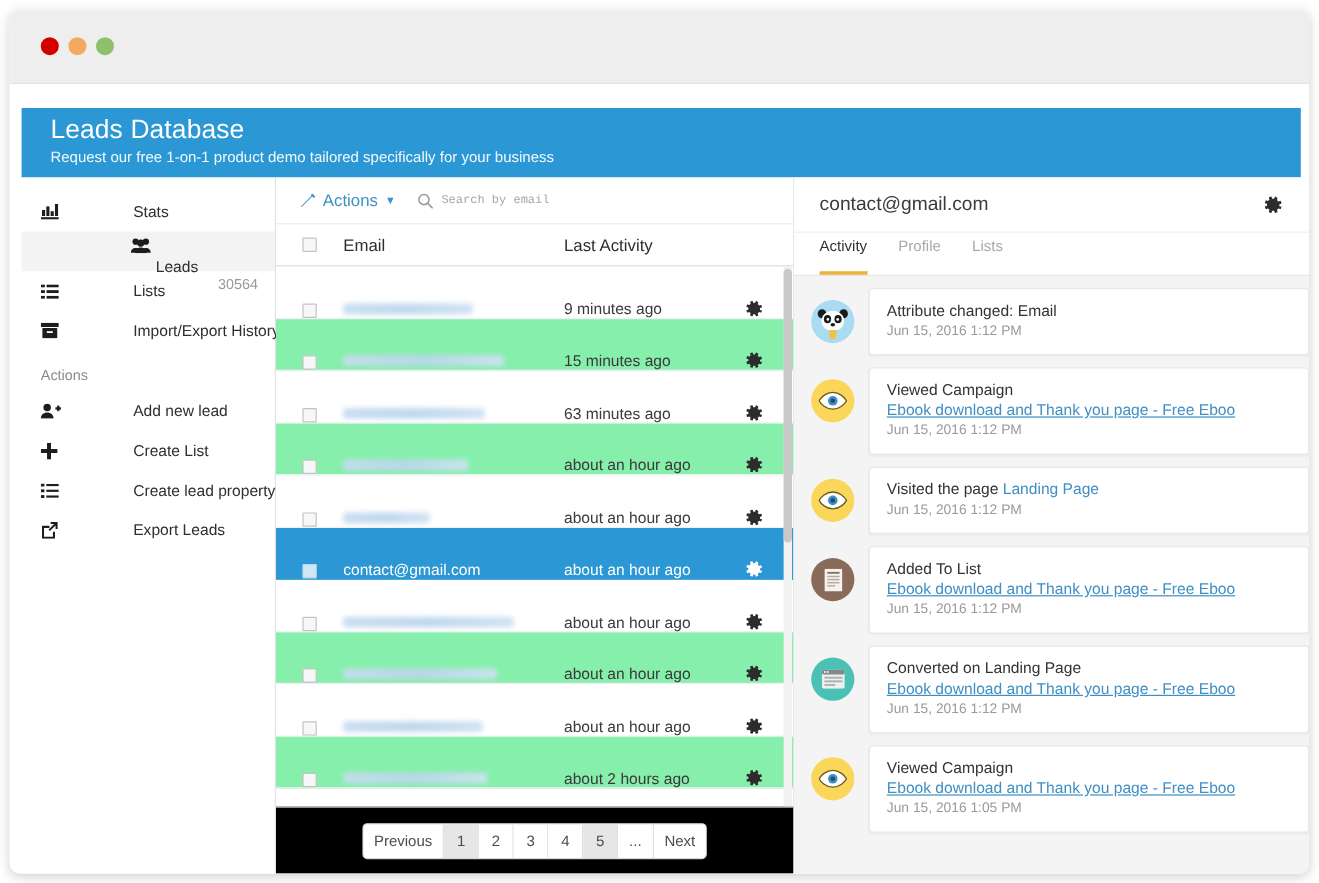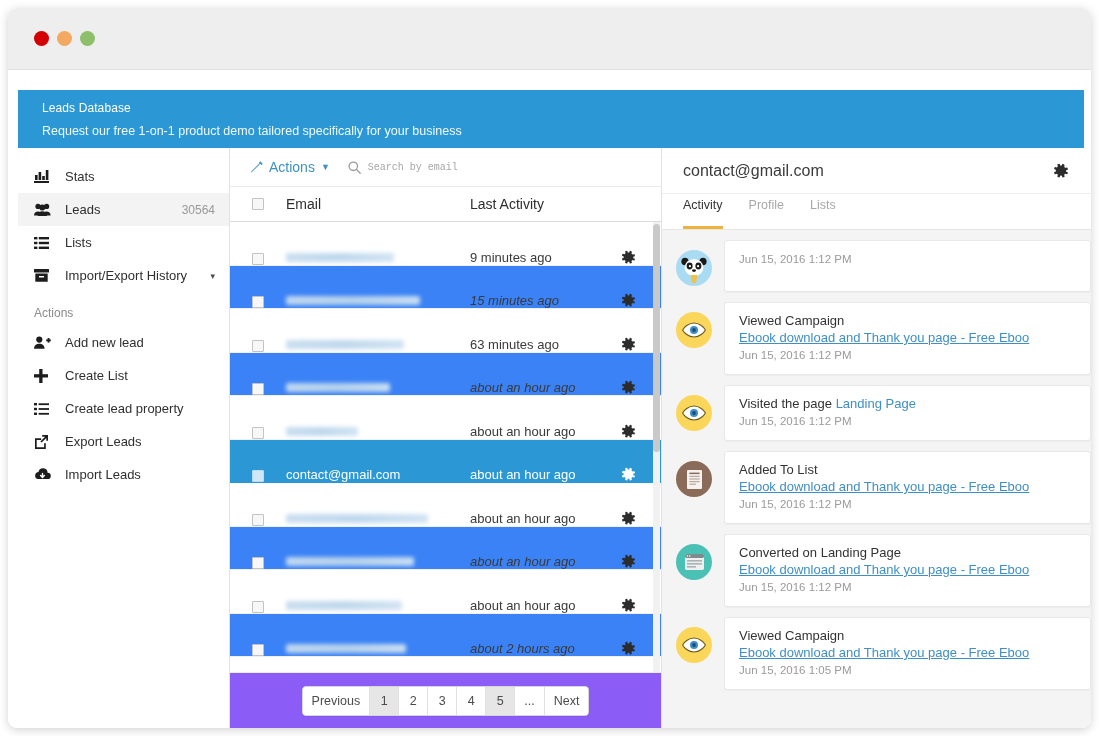--- a/index.html
+++ b/index.html
@@ -51,21 +51,21 @@
   
   #app-header {
     position: absolute;
     left: 10px; top: 20px;
     width: 1066px; height: 58px;
     background: #2b97d4;
     color: #ffffff;
     padding: 7px 0 0 24px;
   }
   #app-header .title {
-    font-size: 12px;
+    font-size: 22px;
     font-weight: normal;
     letter-spacing: .1px;
     line-height: 22px;
   }
   #app-header .subtitle {
     font-size: 12.5px;
     line-height: 20px;
     margin-top: 2px;
     color: #f2fafe;
   }
@@ -90,28 +90,28 @@
     color: #2f2f2f;
   }
   .nav-item {
     display: flex;
     align-items: center;
     height: 33px;
     padding: 0 14px 0 16px;
     cursor: pointer;
     position: relative;
   }
-  .nav-item.active { background: #f3f3f3; }
+  .nav-item.active { background: #f3f3f3; flex-direction: column; }
   .nav-ico {
     width: 22px; flex: 0 0 22px;
     display: flex; align-items: center; justify-content: flex-start;
     color: #1d1d1d;
     margin-right: 9px;
   }
-  .nav-label { flex: 1 1 auto; white-space: nowrap; }
+  .nav-label { flex: 1 1 auto; white-space: nowrap; margin-left: 46px; }
   .nav-count {
     color: #999999;
     font-size: 12px;
     margin-left: auto;
     padding-left: 6px;
   }
   .nav-caret {
     margin-left: 5px;
     font-size: 9px;
     color: #4a4a4a;
@@ -194,21 +194,21 @@
   }
   .trow {
     height: 43.5px;
     display: flex;
     align-items: flex-end;
     font-size: 13px;
     color: #3a3a3a;
     border-bottom: 1px solid #f0f0f0;
     cursor: pointer;
   }
-  .trow.alt { background: #3b82f6; font-style: italic; }
+  .trow.alt { background: #86efac; }
   .trow.selected { background: #2b97d4; color: #ffffff; border-bottom-color: #2b97d4; }
   .trow.selected .cbox { background: #cfe7f5; border-color: #b9dcf1; }
   .email-masked {
     display: inline-block;
     height: 9px;
     border-radius: 2px;
     background: linear-gradient(90deg,#c7dcef 0%, #bcd6ec 50%, #cfe2f2 100%);
     filter: blur(2.2px);
     opacity: .95;
   }
@@ -233,21 +233,21 @@
     background: #c9c9c9;
     border-radius: 4px;
   }
 
   #pagination-bar {
     height: 56px;
     flex: 0 0 56px;
     display: flex;
     align-items: center;
     justify-content: center;
-    background: #8b5cf6;
+    background: #000000;
     border-top: 1px solid #ececec;
   }
   .pager {
     display: flex;
     border: 1px solid #d6d6d6;
     border-radius: 4px;
     overflow: hidden;
     box-shadow: 0 1px 1px rgba(0,0,0,.04);
     background: #ffffff;
   }
@@ -496,29 +496,20 @@
         <div class="nav-item">
           <span class="nav-ico">
             <svg class="ico-svg" width="15" height="14" viewBox="0 0 15 14">
                 <path d="M1 3.2h6.2v1.7H2.7v7.4h7.4V8.2h1.7V14H1z" fill="#1d1d1d"></path>
                 <path d="M8.2 0H14v5.8h-1.7V2.9L7.6 7.6 6.4 6.4l4.7-4.7H8.2z" fill="#1d1d1d"></path>
               </svg>
           </span>
           <span class="nav-label">Export Leads</span>
         </div>
 
-        <div class="nav-item">
-          <span class="nav-ico">
-            <svg class="ico-svg" width="17" height="13" viewBox="0 0 17 13">
-                <path d="M13.6 4.8A4.6 4.6 0 0 0 4.5 4 3.6 3.6 0 0 0 3.6 11h10.1a3.1 3.1 0 0 0 0-6.2z" fill="#1d1d1d"></path>
-                <path d="M8.5 5.4v4m0 0L6.6 7.6m1.9 1.8 1.9-1.8" stroke="#ffffff" stroke-width="1.4" fill="none" stroke-linecap="round"></path>
-              </svg>
-          </span>
-          <span class="nav-label">Import Leads</span>
-        </div>
       </div>
 
       <div id="table-col">
 
         <div id="table-toolbar">
           <div class="actions-btn">
             <span>
               <svg class="ico-svg" width="14" height="14" viewBox="0 0 14 14">
                   <path d="M1.4 12.6 10.6 3.4l-.6-.6L.8 12z" fill="#3d92c4"></path>
                   <path d="M10.2 1.2 12.8 3.8 11.6 5 9 2.4z" fill="#3d92c4"></path>
@@ -713,20 +704,21 @@
                   <ellipse cx="15" cy="14.5" rx="9.4" ry="8.6" fill="#fff"></ellipse>
                   <ellipse cx="10.6" cy="13" rx="3" ry="3.4" fill="#1b1b1b"></ellipse>
                   <ellipse cx="19.4" cy="13" rx="3" ry="3.4" fill="#1b1b1b"></ellipse>
                   <circle cx="10.9" cy="13.2" r="1.1" fill="#fff"></circle>
                   <circle cx="19.1" cy="13.2" r="1.1" fill="#fff"></circle>
                   <ellipse cx="15" cy="17.6" rx="1.9" ry="1.4" fill="#1b1b1b"></ellipse>
                   <path d="M11.5 22h7l-1.4 8h-4.2z" fill="#f0c24b"></path>
                 </svg>
               </div>
               <div class="bubble">
+                <div class="b-title">Attribute changed: Email</div>
                 <div class="b-time">Jun 15, 2016 1:12 PM</div>
               </div>
             </div>
             <div class="feed-item">
               <div class="av av-eye">
                 <svg width="24" height="16" viewBox="0 0 24 16">
                   <path d="M12 1C6.4 1 2 5.2.6 8 2 10.8 6.4 15 12 15s10-4.2 11.4-7C22 5.2 17.6 1 12 1z" fill="#fff" stroke="#6b5a1e" stroke-width="1.1"></path>
                   <circle cx="12" cy="8" r="4" fill="#3f8fc4"></circle>
                   <circle cx="12" cy="8" r="1.9" fill="#1b4f74"></circle>
                 </svg>

